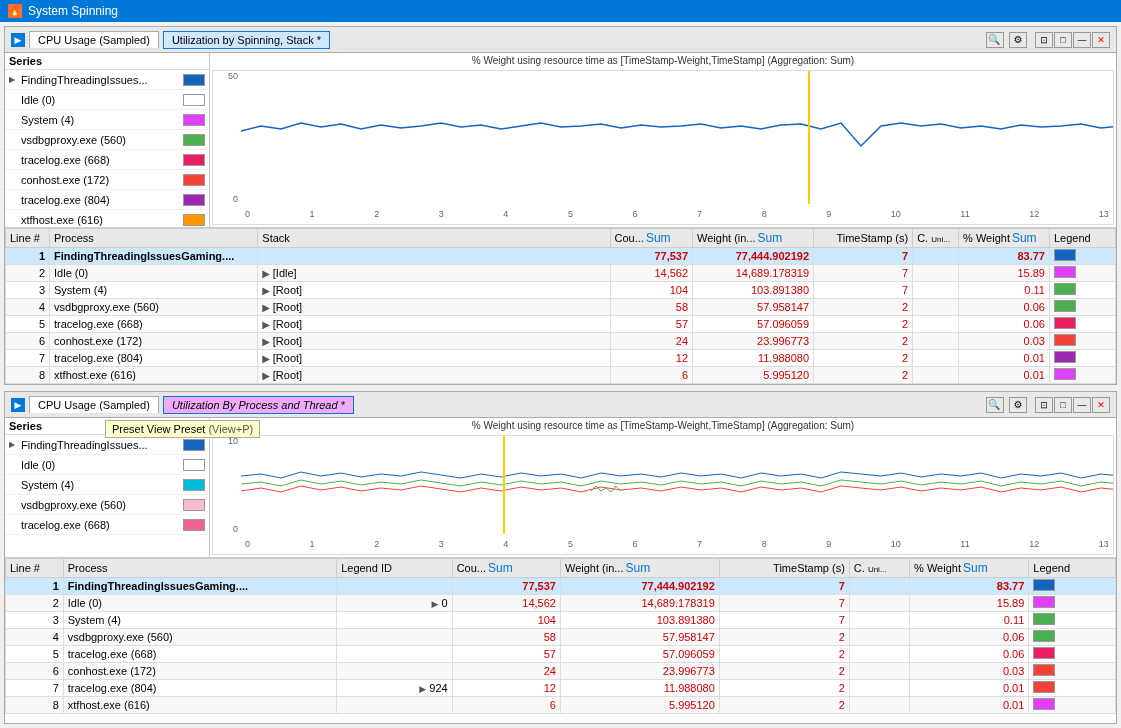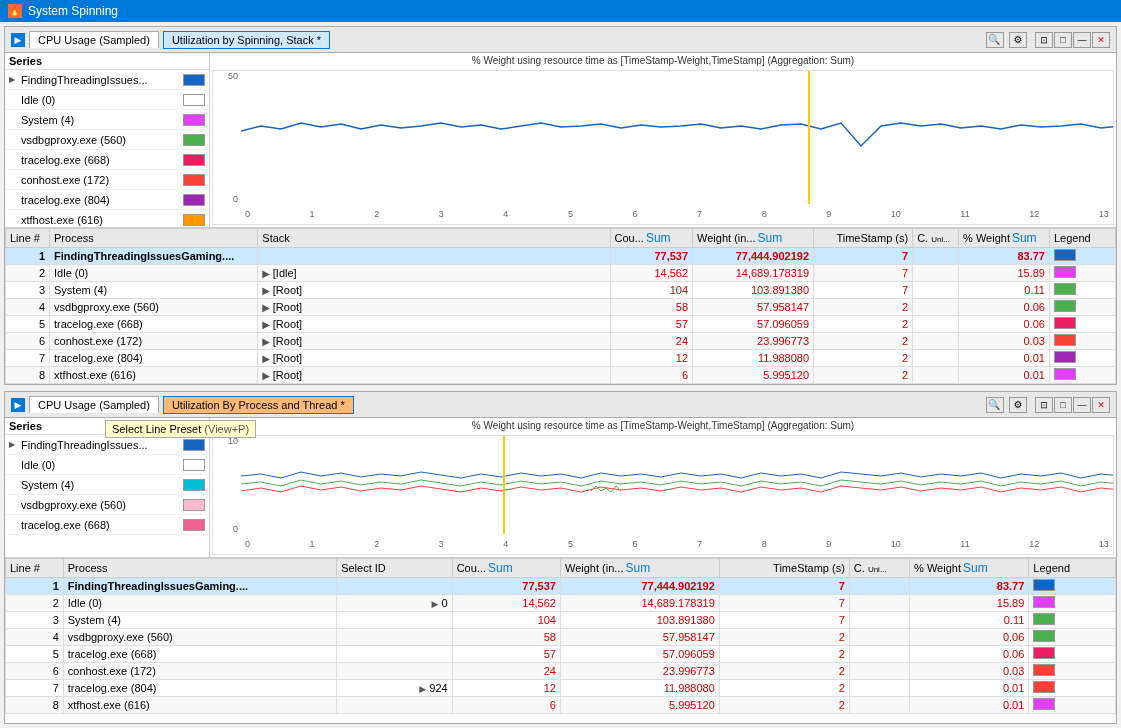--- a/index.html
+++ b/index.html
@@ -295,34 +295,34 @@
           </table>
         </div>
       </div>
     </div>
 
     <div class="panel panel-lower" style="flex: 1;">
 
       <div class="panel-header">
         <div class="panel-header-icon">▶</div>
         <div class="panel-title-tab">CPU Usage (Sampled)</div>
-        <div class="panel-title-tab" style="background:#fdba74; border: 1px solid #0078d7;">Utilization By Process and Thread *</div>
+        <div class="panel-title-tab" style="background:#f0abfc; border: 1px solid #0078d7; font-style: italic;">Utilization By Process and Thread *</div>
         <div class="header-spacer"></div>
         <div class="header-btn">🔍</div>
         <div class="header-btn">⚙</div>
         <div class="window-controls">
           <div class="win-btn">⊡</div>
           <div class="win-btn">□</div>
           <div class="win-btn">—</div>
           <div class="win-btn" style="color:red;">✕</div>
         </div>
       </div>
 
       <div class="select-view-preset">
-        <span>Select Line Preset</span>
+        <span>Preset View Preset</span>
         <span style="color:#555;">(View+P)</span>
       </div>
 
       <div class="panel-content" style="flex-direction: column;">
 
         <div style="display:flex; height:140px; border-bottom: 1px solid #ccc;">
 
           <div class="series-panel">
             <div class="series-label">Series</div>
             <div class="series-scroll">
@@ -396,21 +396,21 @@
             </div>
           </div>
         </div>
 
         <div class="table-container">
           <table class="data-table">
             <thead>
               <tr>
                 <th style="width:40px;">Line #</th>
                 <th style="width:160px;">Process</th>
-                <th style="width:80px;">Select ID</th>
+                <th style="width:80px;">Legend ID</th>
                 <th style="text-align:right; width:75px;">
                     <div class="th-wrapper">
                       <div class="th-main">Cou...<span class="th-sum">Sum</span></div>
                     </div>
                   </th>
                 <th style="text-align:right; width:110px;">
                     <div class="th-wrapper">
                       <div class="th-main">Weight (in...<span class="th-sum">Sum</span></div>
                     </div>
                   </th>

